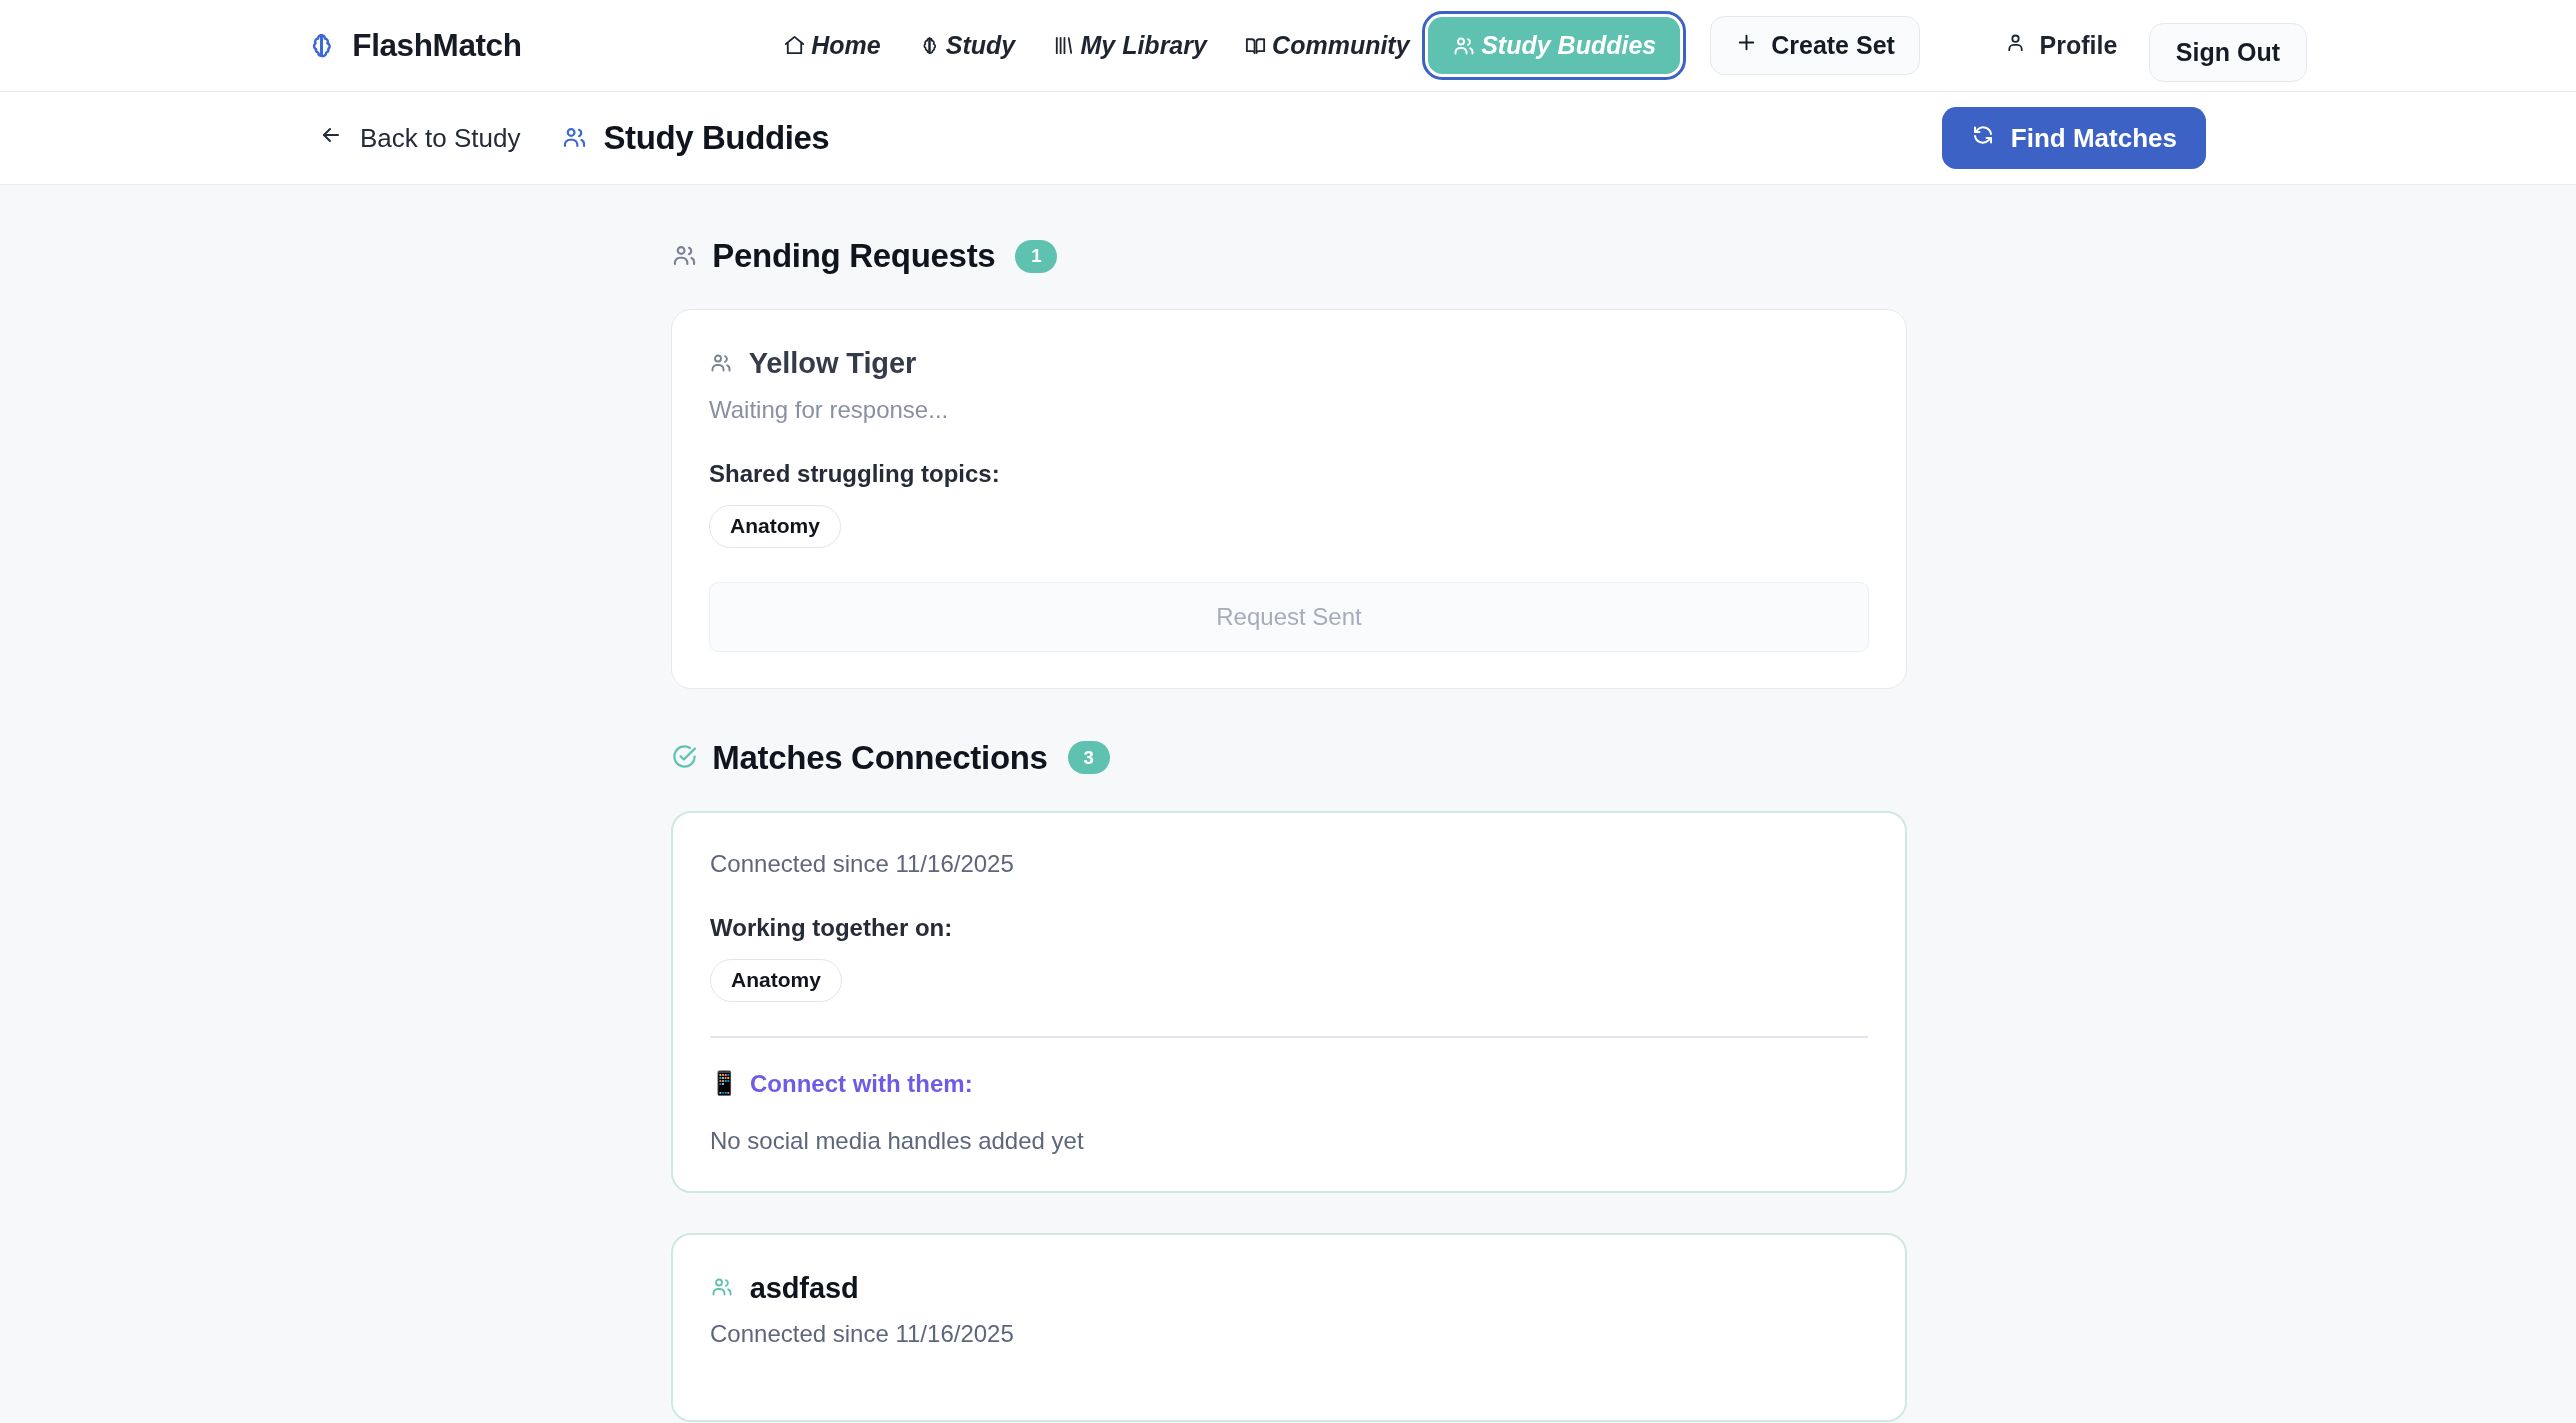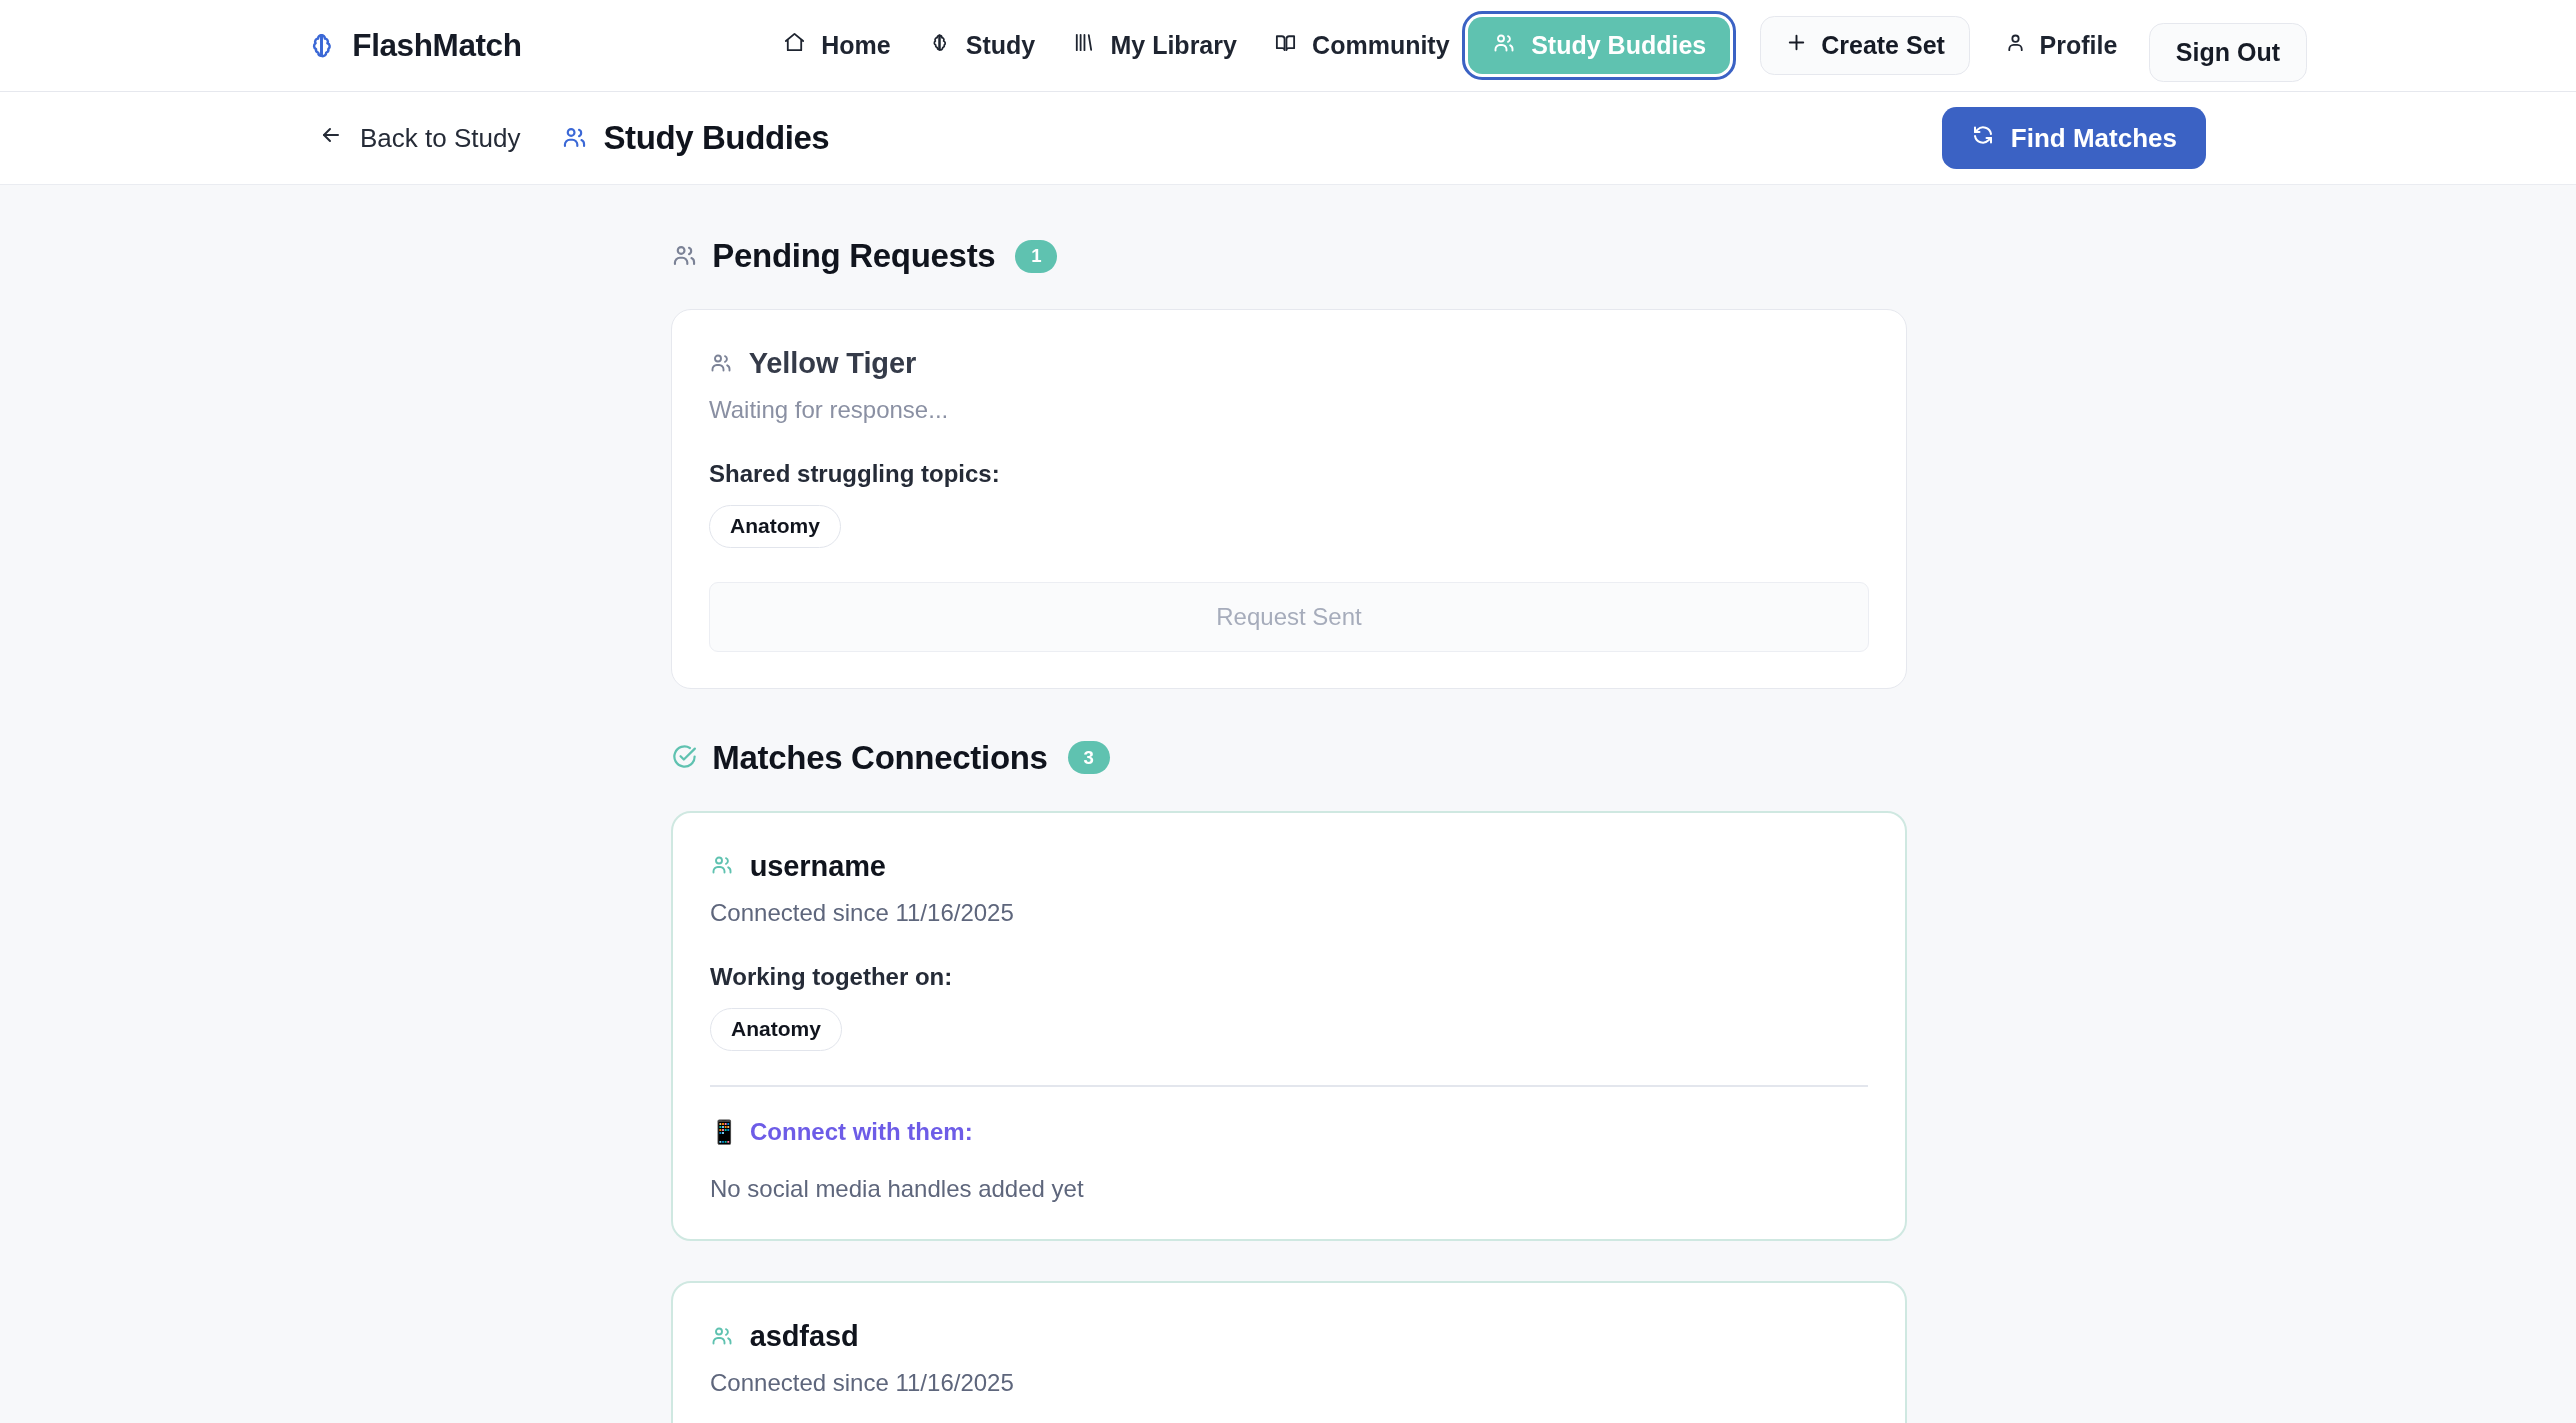--- a/index.html
+++ b/index.html
@@ -39,28 +39,30 @@
   }
 
   .nav-center {
     display: flex;
     align-items: center;
     gap: 0px;
     margin-left: 243px;
   }
   .nav-item {
     display: flex;
-    gap: 15px;
+    align-items: center;
+    gap: 5px;
     padding: 13px 18.6px;
     border-radius: 13px;
     font-size: 25px;
     font-weight: 600;
     color: #1e2430;
     cursor: pointer;
     white-space: nowrap;
+    font-style: italic;
   }
   .nav-item svg { display:block; }
 
   .nav-item.is-active {
     background: #5fc2b0;
     color: #ffffff;
     border-radius: 14.3px;
     padding: 14.3px 24px;
     outline: 3.6px solid #3b62c4;
     outline-offset: 3.6px;
@@ -476,31 +478,20 @@
         <svg width="27" height="27" viewBox="0 0 24 24" fill="none" stroke="#5fc2b0" stroke-width="2" stroke-linecap="round" stroke-linejoin="round">
           <path d="M21 12a9 9 0 1 1-4.2-7.6"></path>
           <path d="M8.5 11.8 11.4 14.7 21.2 5"></path>
         </svg>
       </span>
       <span class="section-title">Matches Connections</span>
       <span class="count-badge">3</span>
     </div>
 
     <div class="card connection">
-      <div class="buddy-row">
-        <span>
-          <svg width="24" height="24" viewBox="0 0 24 24" fill="none" stroke="#5fc2b0" stroke-width="1.9" stroke-linecap="round" stroke-linejoin="round">
-            <circle cx="9" cy="7.5" r="3"></circle>
-            <path d="M3.5 19.5v-1.2A4.3 4.3 0 0 1 7.8 14h2.4a4.3 4.3 0 0 1 4.3 4.3v1.2"></path>
-            <path d="M16 5.2a3 3 0 0 1 0 5.6"></path>
-            <path d="M18.2 14.3A4 4 0 0 1 20.5 18v1.5"></path>
-          </svg>
-        </span>
-        <span class="buddy-name dark">username</span>
-      </div>
 
       <div class="muted-line slate">Connected since 11/16/2025</div>
 
       <div class="label-line">Working together on:</div>
       <div class="chips">
         <span class="chip">Anatomy</span>
       </div>
 
       <div class="divider"></div>
 

